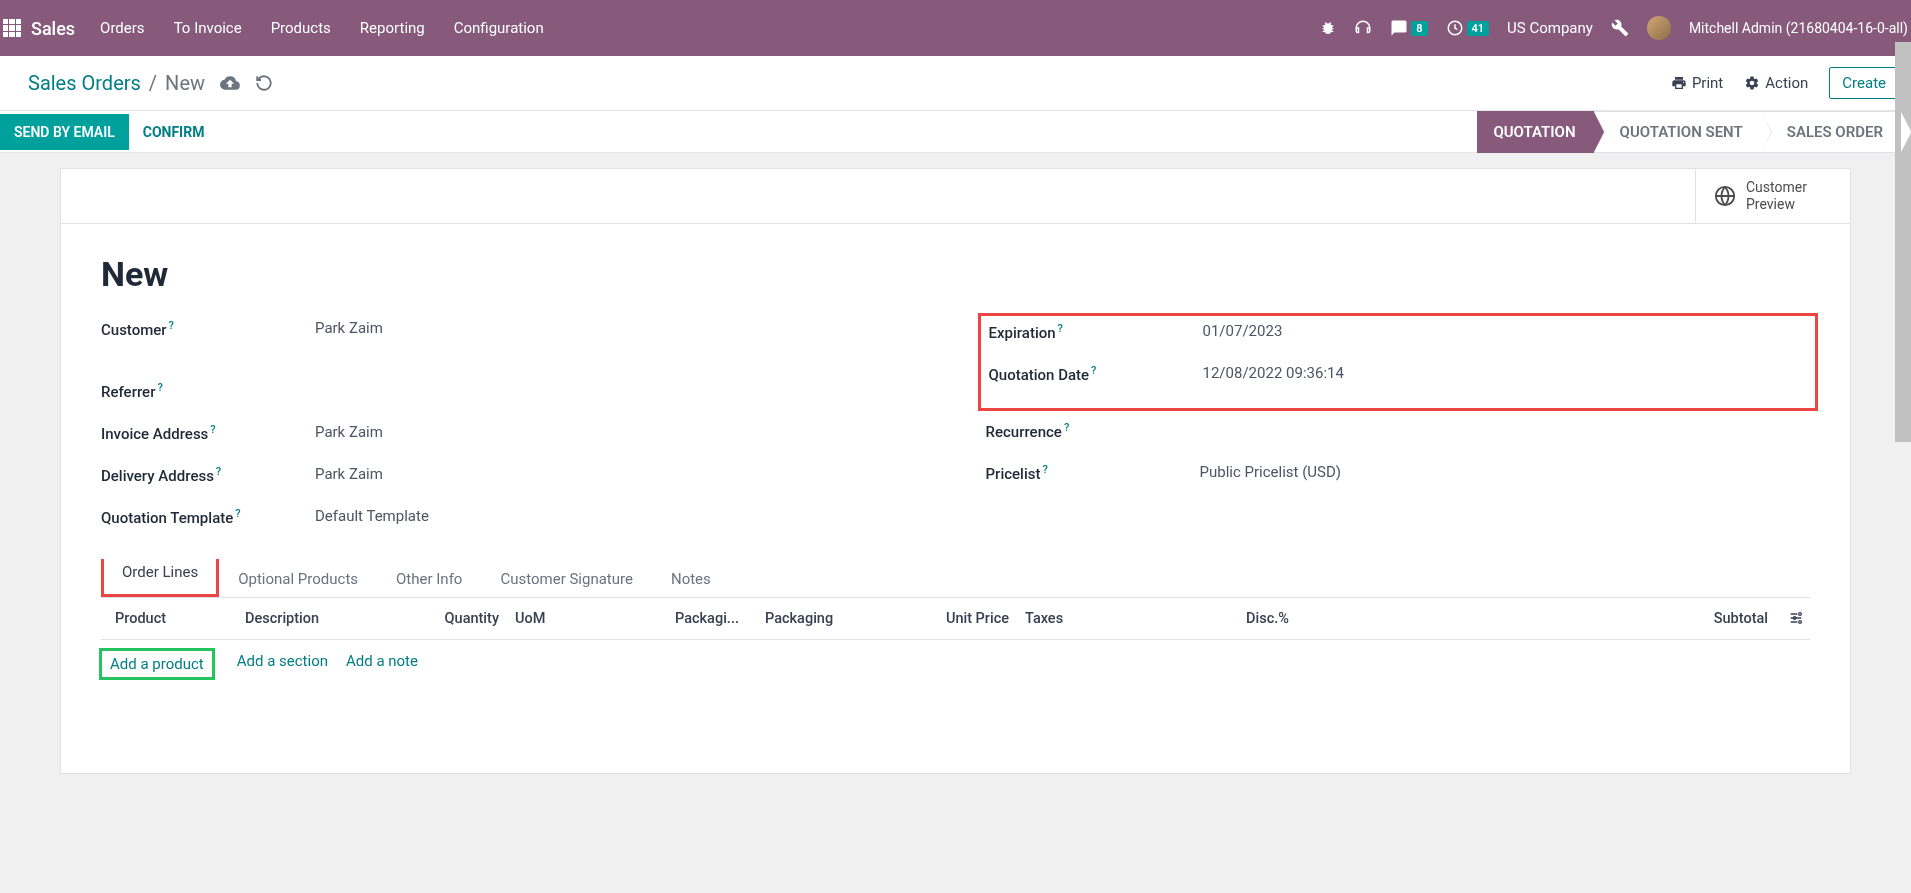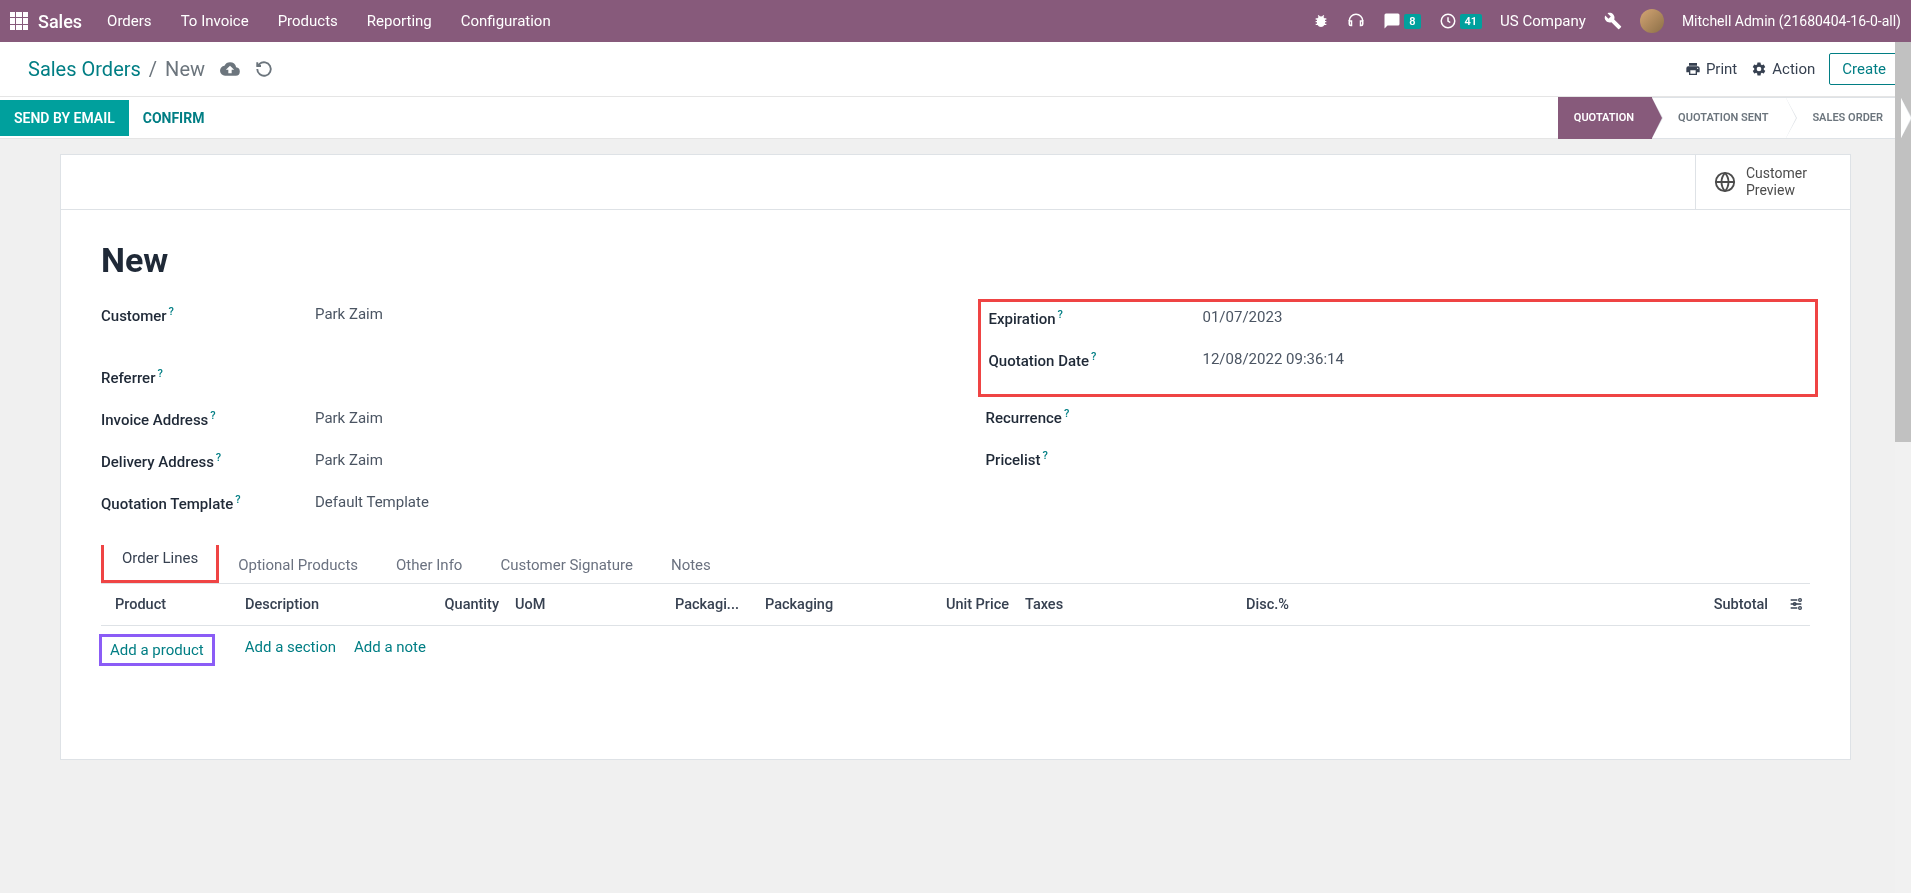--- a/index.html
+++ b/index.html
@@ -1,44 +1,44 @@
 <!DOCTYPE html>
 <html><head>
 <meta charset="utf-8">
 <style>
   * { margin: 0; padding: 0; box-sizing: border-box; font-family: -apple-system, BlinkMacSystemFont, "Segoe UI", Roboto, sans-serif; }
   body { background: #f0f0f0; overflow-x: hidden; }
   
-  .topbar { background: #875A7B; color: #fff; height: 42px; display: flex; align-items: center; padding: 0 10px; font-size: 15px; }
+  .topbar { background: #875A7B; color: #fff; height: 56px; display: flex; align-items: center; padding: 0 3px; font-size: 15px; }
   .topbar .apps-icon { width: 18px; height: 18px; margin-right: 10px; display: grid; grid-template-columns: repeat(3,1fr); grid-template-rows: repeat(3,1fr); gap: 1px; cursor: pointer; }
   .topbar .apps-icon span { background: #fff; }
   .topbar .brand { font-size: 18px; font-weight: 500; margin-right: 25px; }
   .topbar .menu { display: flex; gap: 29px; flex: 1; }
   .topbar .menu a { color: #fff; text-decoration: none; cursor: pointer; }
   .topbar .right { display: flex; align-items: center; gap: 18px; }
   .topbar .icon-btn { cursor: pointer; display: flex; align-items: center; }
   .badge { background: #00A09D; color: #fff; font-size: 11px; padding: 1px 5px; border-radius: 2px; margin-left: 3px; font-weight: 600; }
   .avatar { width: 24px; height: 24px; border-radius: 50%; background: linear-gradient(135deg,#d4a574,#8b6f47); display: inline-block; }
   
   .breadcrumb-bar { background: #fff; height: 55px; display: flex; align-items: center; padding: 0 12px; border-bottom: 1px solid #e5e5e5; }
   .breadcrumb-bar .crumbs { flex: 1; display: flex; align-items: center; font-size: 20px; color: #6c757d; margin-left: 16px; }
   .breadcrumb-bar .crumbs .root { color: #017e84; cursor: pointer; }
   .breadcrumb-bar .crumbs .sep { margin: 0 8px; }
   .breadcrumb-bar .crumbs .current { color: #6c757d; }
   .breadcrumb-bar .crumb-icon { margin-left: 15px; color: #6c757d; cursor: pointer; }
-  .breadcrumb-bar .actions { display: flex; align-items: center; gap: 14px; }
+  .breadcrumb-bar .actions { display: flex; align-items: center; gap: 21px; }
   .breadcrumb-bar .action-link { color: #374151; cursor: pointer; display: flex; align-items: center; gap: 5px; font-size: 15px; }
   .btn-create { border: 1px solid #017e84; color: #017e84; background: #fff; padding: 6px 12px; font-size: 15px; cursor: pointer; border-radius: 2px; }
   
   .statusbar { background: #fff; height: 42px; display: flex; align-items: center; padding: 0 10px 0 0; border-bottom: 1px solid #e5e5e5; }
   .btn-email { background: #00A09D; color: #fff; border: none; padding: 10px 14px; font-size: 14px; font-weight: 600; cursor: pointer; }
   .btn-confirm { color: #017e84; background: none; border: none; padding: 10px 14px; font-size: 14px; font-weight: 700; cursor: pointer; }
   .statusbar .spacer { flex: 1; }
   .status-steps { display: flex; height: 42px; }
-  .step { position: relative; display: flex; align-items: center; padding: 0 18px 0 26px; font-size: 11px; font-weight: 600; color: #6c757d; border-top: 1px solid #dee2e6; border-bottom: 1px solid #dee2e6; }
+  .step { position: relative; display: flex; align-items: center; padding: 0 18px 0 26px; font-size: 15px; font-weight: 600; color: #6c757d; border-top: 1px solid #dee2e6; border-bottom: 1px solid #dee2e6; }
   .step:first-child { padding-left: 16px; }
   .step.active { background: #875A7B; color: #fff; border-color: #875A7B; }
   .step::after { content: ""; position: absolute; right: -10px; top: 0; width: 0; height: 0; border-top: 20px solid transparent; border-bottom: 20px solid transparent; border-left: 10px solid #fff; z-index: 2; }
   .step.active::after { border-left-color: #875A7B; }
   .step::before { content: ""; position: absolute; right: -11px; top: 0; width: 0; height: 0; border-top: 20px solid transparent; border-bottom: 20px solid transparent; border-left: 11px solid #dee2e6; z-index: 1; }
   
   .content-wrap { padding: 15px 60px 30px; }
   .sheet { background: #fff; border: 1px solid #dee2e6; position: relative; }
   .sheet-top { display: flex; justify-content: flex-end; border-bottom: 1px solid #dee2e6; }
   .cust-preview { display: flex; align-items: center; gap: 10px; padding: 10px 18px; border-left: 1px solid #dee2e6; cursor: pointer; min-width: 155px; }
@@ -58,21 +58,21 @@
   .tabs { display: flex; margin-top: 10px; border-bottom: 1px solid #dee2e6; }
   .tab { padding: 10px 18px; font-size: 15px; color: #6b7280; border: 1px solid transparent; border-bottom: none; cursor: pointer; margin-bottom: -1px; }
   .tab.active { border-color: #dee2e6; background: #fff; color: #374151; }
   .tab-hl { border: 3px solid #ef4444; padding: 0; }
   .tab-hl .tab.active { border: none; }
   
   .table-head { display: flex; padding: 12px 6px; border-bottom: 1px solid #dee2e6; font-size: 14.5px; color: #374151; font-weight: 500; align-items: center; }
   .th { padding: 0 8px; }
   .table-body { padding: 12px 6px; display: flex; gap: 18px; font-size: 15px; }
   .add-link { color: #017e84; cursor: pointer; }
-  .add-product-hl { border: 3px solid #8b5cf6; padding: 4px 8px; margin: -4px 12px -4px -8px; }
+  .add-product-hl { border: 3px solid #22c55e; padding: 4px 8px; margin: -4px 4px -4px -8px; }
   .settings-icon { margin-left: auto; cursor: pointer; color: #374151; }
 
   .scrollbar-v { position: fixed; right: 0; top: 42px; bottom: 0; width: 16px; background: #f1f1f1; }
   .scrollbar-v .thumb { background: #c1c1c1; width: 100%; height: 400px; }
   
   svg { display: block; }
 </style>
 </head>
 <body>
 
@@ -229,20 +229,21 @@
               <div class="field-label"><span>Quotation Date</span><span class="help">?</span></div>
               <div class="field-value">12/08/2022 09:36:14</div>
             </div>
           </div>
           <div class="field-row">
             <div class="field-label"><span>Recurrence</span><span class="help">?</span></div>
             <div class="field-value"></div>
           </div>
           <div class="field-row">
             <div class="field-label"><span>Pricelist</span><span class="help">?</span></div>
+            <div class="field-value">Public Pricelist (USD)</div>
           </div>
         </div>
       </div>
 
       <div class="tabs">
         <span class="tab-hl">
           <span class="tab active">Order Lines</span>
         </span>
         <span class="tab">Optional Products</span>
         <span class="tab">Other Info</span>

